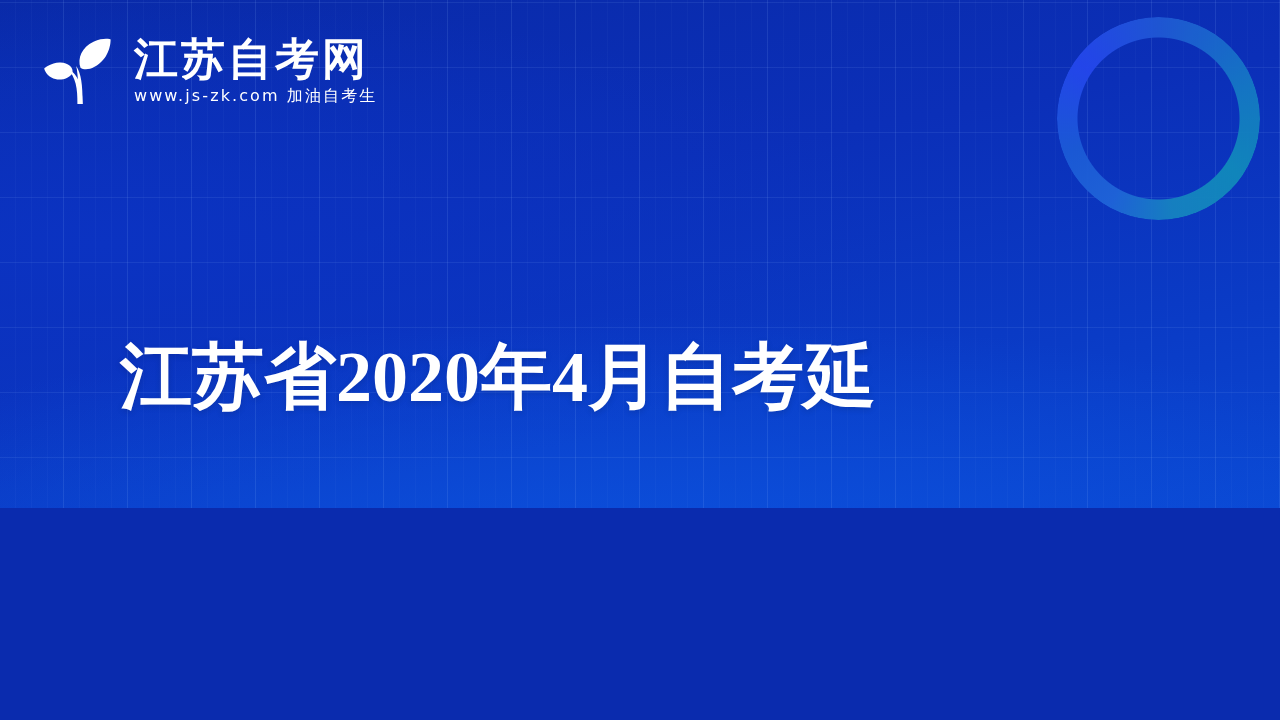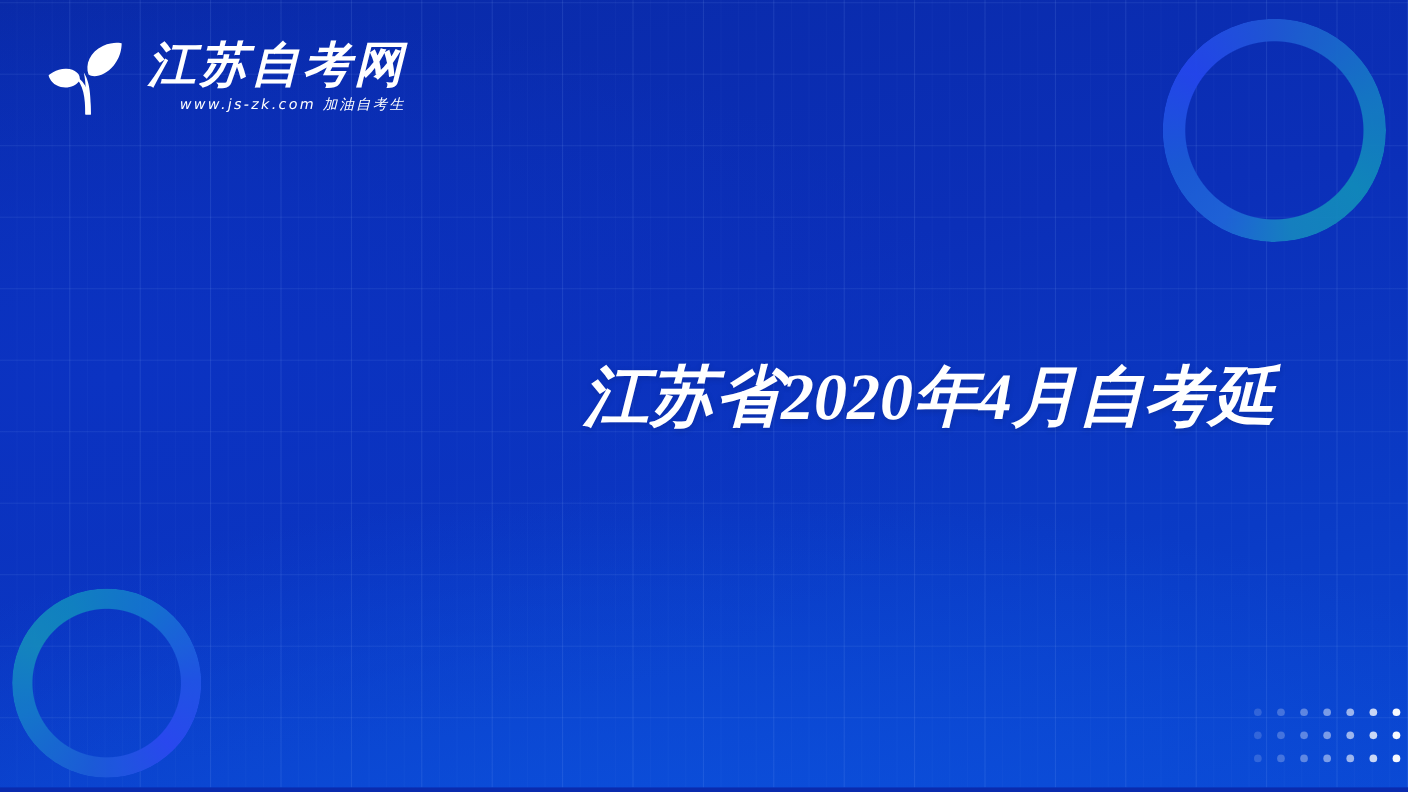--- a/index.html
+++ b/index.html
@@ -5,29 +5,28 @@
 <style>
   html, body {
     margin: 0;
     padding: 0;
     background: #0a2bae;
   }
 
   .poster {
     position: relative;
     width: 1280px;
-    height: 716px;
+    height: 508px;
     overflow: hidden;
     font-family: "Liberation Sans", "DejaVu Sans", sans-serif;
     background: #0b2fba;
     background-image:
       radial-gradient(ellipse 120% 90% at 50% 118%, #0c52de 0%, rgba(12,82,222,0) 62%),
       radial-gradient(ellipse 90% 70% at 8% 48%, #0b33c2 0%, rgba(11,51,194,0) 70%),
       linear-gradient(170deg, #092aa8 0%, #0b2fb8 38%, #0a3bc6 72%, #0a47d2 100%);
-    font-style: italic;
   }
 
   
   .grid-layer {
     position: absolute;
     inset: 0;
     background-image:
       linear-gradient(to right, rgba(150,190,255,0.10) 1px, transparent 1px),
       linear-gradient(to bottom, rgba(150,190,255,0.10) 1px, transparent 1px);
     background-size: 64px 65px;
@@ -140,46 +139,44 @@
     font-size: 44px;
     line-height: 1;
     font-weight: 700;
     letter-spacing: 3px;
     font-family: "Liberation Sans", "DejaVu Sans", sans-serif;
     white-space: nowrap;
   }
   .logo-tagline {
     margin-top: 7px;
     color: #ffffff;
-    font-size: 13px;
+    font-size: 16px;
     line-height: 1;
     letter-spacing: 2.1px;
     font-weight: 400;
     white-space: nowrap;
     font-family: "DejaVu Sans", "Liberation Sans", sans-serif;
-    text-align: right;
   }
 
   
   .headline {
     position: absolute;
     left: 0;
     right: 0;
     top: 282px;
-    text-align: right;
+    text-align: left;
     padding: 0 120px;
     box-sizing: border-box;
     color: #ffffff;
     font-family: "Liberation Serif", "DejaVu Serif", serif;
     font-weight: 700;
-    font-size: 60px;
+    font-size: 72px;
     line-height: 1.33;
     letter-spacing: 0px;
     text-shadow: 0 2px 6px rgba(0,0,0,0.13);
-    margin-left: 43px;
   }
   .headline .ln { display: block; white-space: nowrap; }
   .headline .ln1 { text-indent: 0; }
 </style>
 </head>
 <body>
 
 <div class="poster">
 
   <div class="grid-layer"></div>

